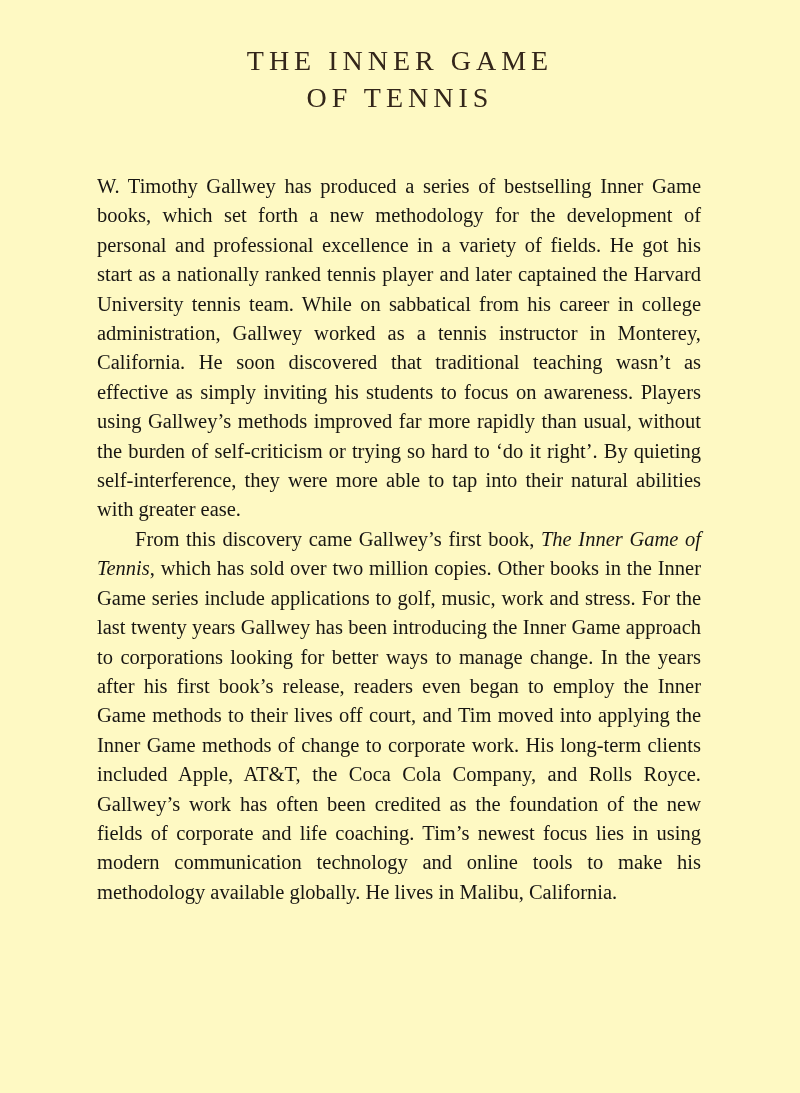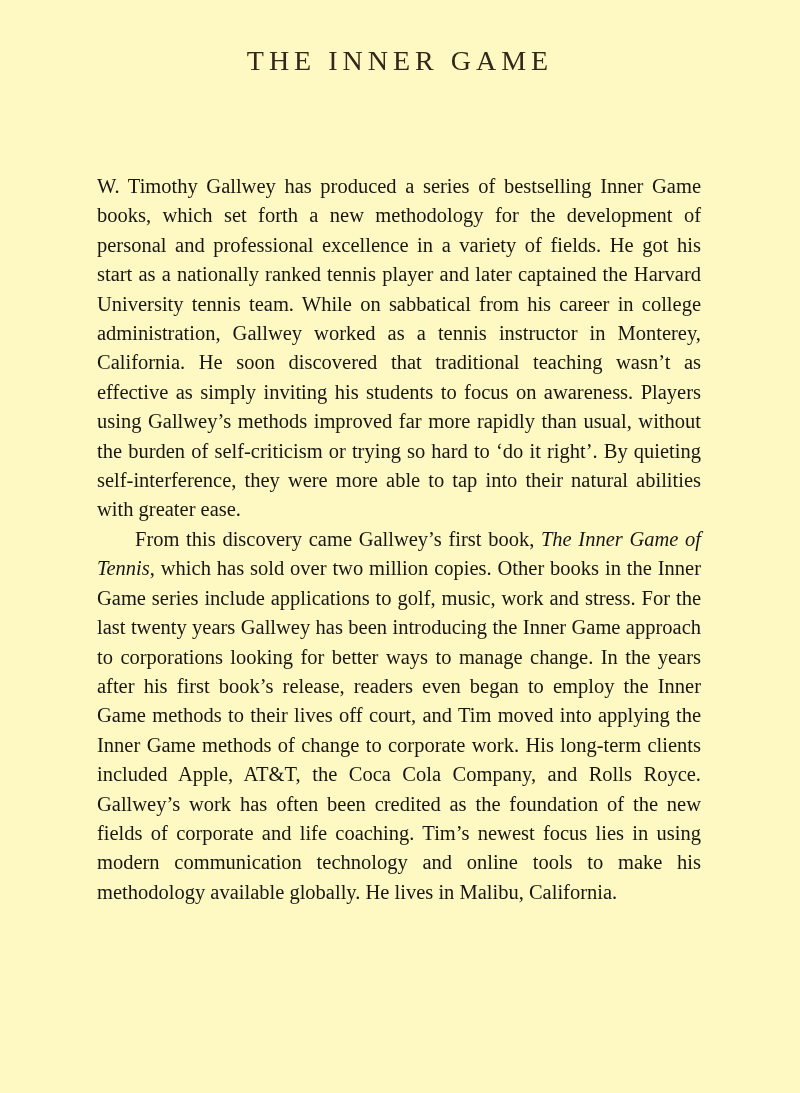--- a/index.html
+++ b/index.html
@@ -58,20 +58,21 @@
     font-style: italic;
   }
 </style>
 </head>
 <body>
 
 <div class="page">
 
   <h1 class="book-title">
     <span class="title-line">THE INNER GAME</span>
+    <span class="title-line">OF TENNIS</span>
   </h1>
 
   <div class="body-text">
     <p>
       <span>W. Timothy Gallwey has produced a series of bestselling Inner Game books, which set forth a new methodology for the development of personal and professional excellence in a variety of fields. He got his start as a nationally ranked tennis player and later captained the Harvard University tennis team. While on sabbatical from his career in college administration, Gallwey worked as a tennis instructor in Monterey, California. He soon discovered that traditional teaching wasn’t as effective as simply inviting his students to focus on awareness. Players using Gallwey’s methods improved far more rapidly than usual, without the burden of self-criticism or trying so hard to ‘do it right’. By quieting self-interference, they were more able to tap into their natural abilities with greater ease.</span>
     </p>
     <p>
       <span>From this discovery came Gallwey’s first book, </span><span class="italic">The Inner Game of Tennis</span><span>, which has sold over two million copies. Other books in the Inner Game series include applications to golf, music, work and stress. For the last twenty years Gallwey has been introducing the Inner Game approach to corporations looking for better ways to manage change. In the years after his first book’s release, readers even began to employ the Inner Game methods to their lives off court, and Tim moved into applying the Inner Game methods of change to corporate work. His long-term clients included Apple, AT&amp;T, the Coca Cola Company, and Rolls Royce. Gallwey’s work has often been credited as the foundation of the new fields of corporate and life coaching. Tim’s newest focus lies in using modern communication technology and online tools to make his methodology available globally. He lives in Malibu, California.</span>
     </p>
   </div>

